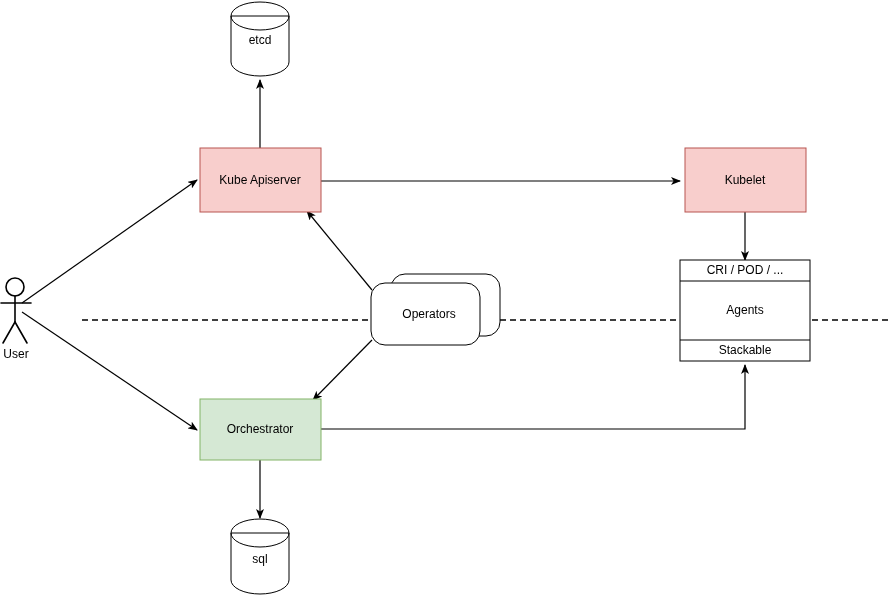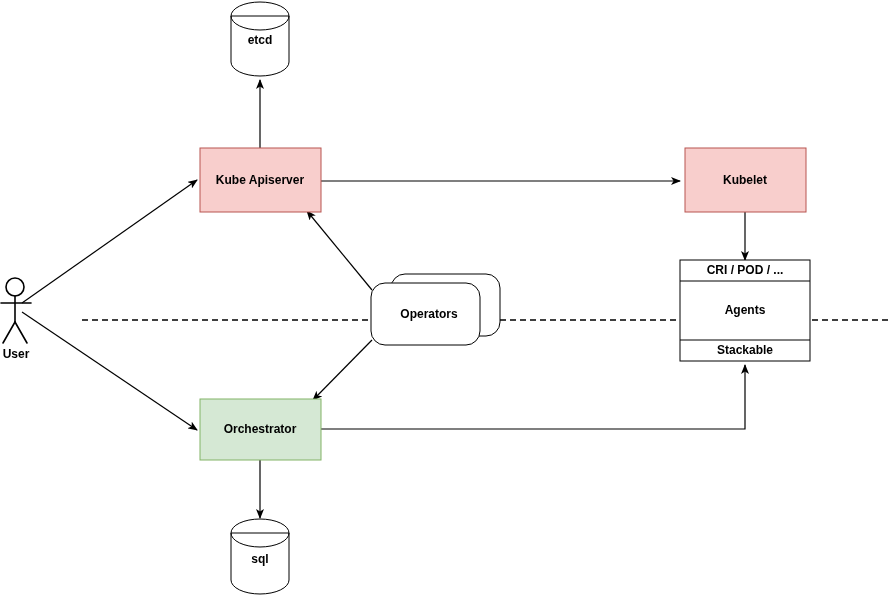--- a/index.html
+++ b/index.html
@@ -11,21 +11,20 @@
     width: 892px;
     height: 601px;
     overflow: hidden;
     font-family: "Liberation Sans", sans-serif;
   }
   #diagram-canvas {
     position: relative;
     width: 892px;
     height: 518px;
     background: #ffffff;
-    font-weight: bold;
   }
   svg.layer {
     position: absolute;
     top: 0;
     left: 0;
     width: 892px;
     height: 601px;
   }
   .node-label {
     font-family: "Liberation Sans", sans-serif;

